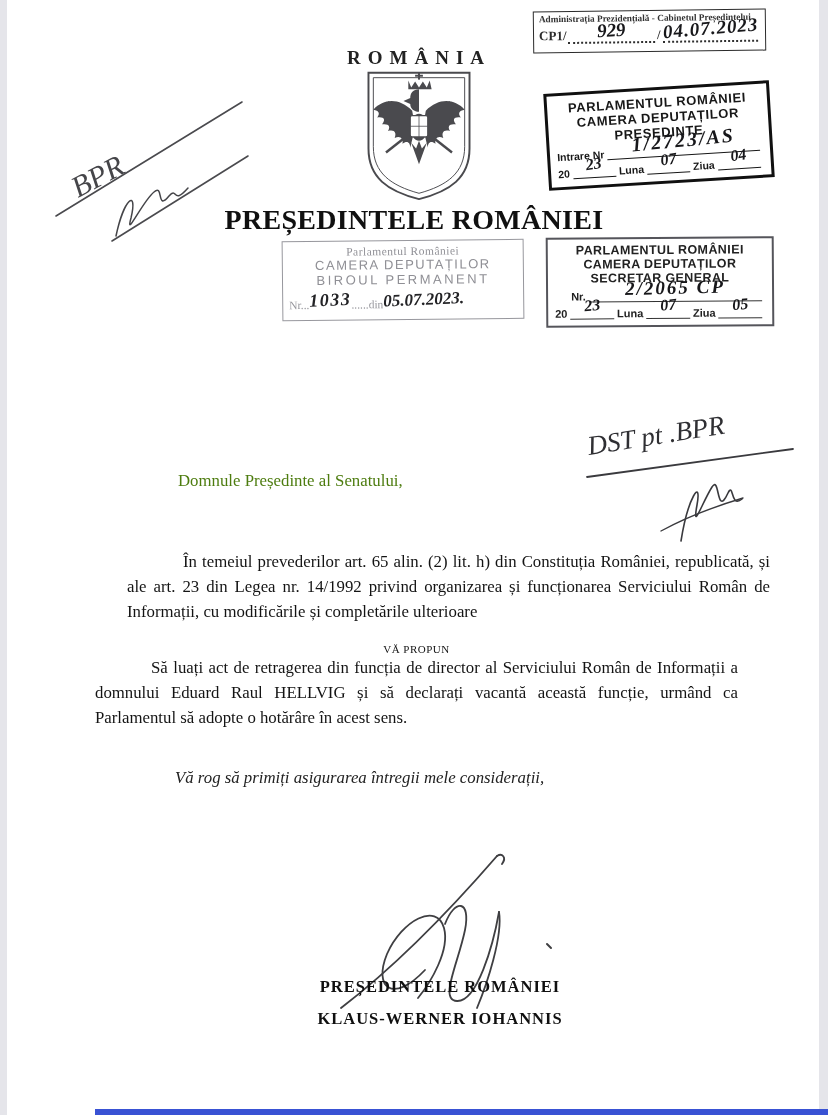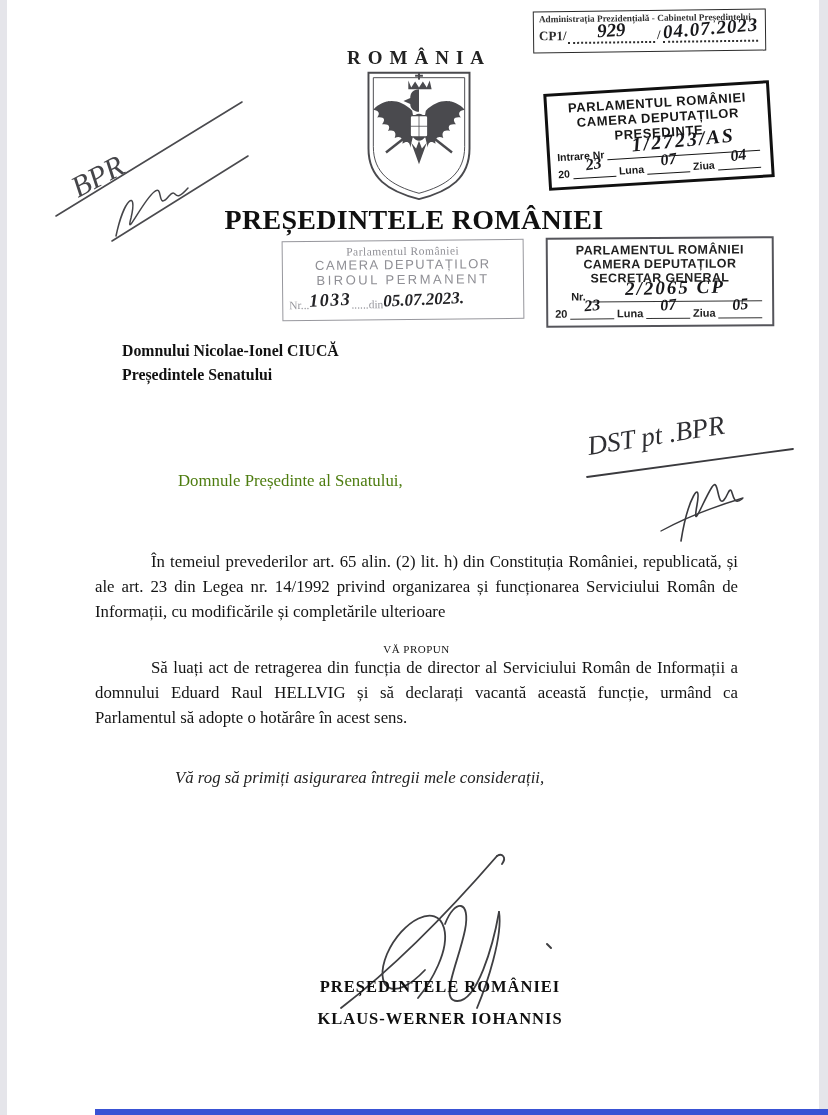--- a/index.html
+++ b/index.html
@@ -58,21 +58,21 @@
 
   
   .recipient{position:absolute;font-weight:700;font-size:15.8px;line-height:24px;color:#111;}
   #recipient-senate{left:122px;top:339px;}
   #recipient-chamber{left:458px;top:339px;width:314px;text-align:center;}
 
   
   .salutation{position:absolute;left:178px;top:468px;font-size:16.8px;line-height:25.5px;color:#4d7c0f;}
   .body-par{position:absolute;left:95px;width:643px;font-size:16.8px;line-height:25.2px;
             text-align:justify;color:#141414;}
-  #par1{top:549px;text-indent:56px;}
+  #par1{top:549px;text-indent:56px;margin-left:32px;}
   #par2{top:655px;text-indent:56px;}
   .proposal{position:absolute;left:95px;top:643px;width:643px;text-align:center;
             font-size:11px;letter-spacing:.5px;color:#141414;}
   .closing{position:absolute;left:175px;top:768px;font-size:16.8px;font-style:italic;color:#222;}
 
   
   .sig-title{position:absolute;left:26px;top:977px;width:828px;text-align:center;
              font-weight:700;font-size:16.5px;letter-spacing:1px;color:#101010;}
   .sig-name{position:absolute;left:26px;top:1009px;width:828px;text-align:center;
             font-weight:700;font-size:16.5px;letter-spacing:1px;color:#101010;}
@@ -168,24 +168,20 @@
     </div>
   </div>
 
   <svg class="bpr-svg" width="205" height="168" viewBox="0 0 205 168">
     <path d="M4,140 L190,26" stroke="#4a4a4e" stroke-width="1.6" fill="none" stroke-linecap="round"></path>
     <path d="M60,165 L196,80" stroke="#4a4a4e" stroke-width="1.6" fill="none" stroke-linecap="round"></path>
     <text transform="translate(26,122) rotate(-28)" font-size="30" font-style="italic" font-family="&quot;Liberation Serif&quot;,serif" fill="#454549">BPR</text>
     <path d="M64,160 C72,122 86,112 79,142 C73,164 90,126 102,116 C112,107 104,136 117,120 C126,110 120,130 136,112" stroke="#454549" stroke-width="1.5" fill="none" stroke-linecap="round"></path>
   </svg>
 
-  <div class="recipient" id="recipient-senate">
-    <div>Domnului  Nicolae-Ionel CIUCĂ</div>
-    <div>Președintele Senatului</div>
-  </div>
 
   <svg class="note-svg" width="215" height="135" viewBox="0 0 215 135">
     <text x="4" y="42" transform="rotate(-9 4 42)" font-size="27" font-style="italic" font-family="&quot;Liberation Serif&quot;,serif" fill="#2f2f33">DST pt .BPR</text>
     <path d="M2,64 L208,36" stroke="#3a3a3e" stroke-width="1.8" fill="none" stroke-linecap="round"></path>
     <path d="M96,128 C103,84 117,64 112,92 C107,120 117,90 127,74 C135,61 131,106 143,80 C149,68 145,96 157,86" stroke="#3a3a3e" stroke-width="1.6" fill="none" stroke-linecap="round"></path>
     <path d="M76,118 C98,106 128,94 158,85" stroke="#3a3a3e" stroke-width="1.4" fill="none" stroke-linecap="round"></path>
   </svg>
 
   <div class="salutation">
     <div>Domnule Președinte al Senatului,</div>

